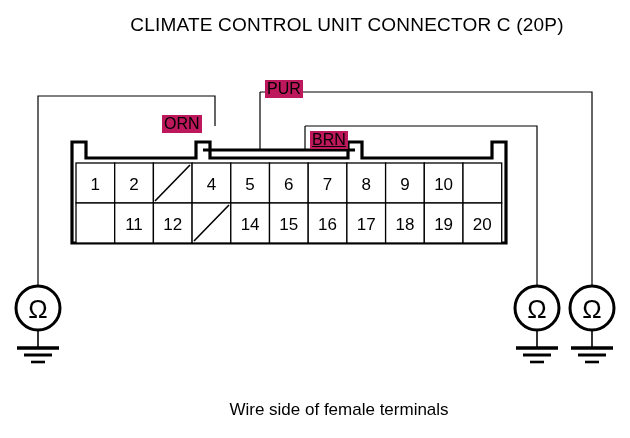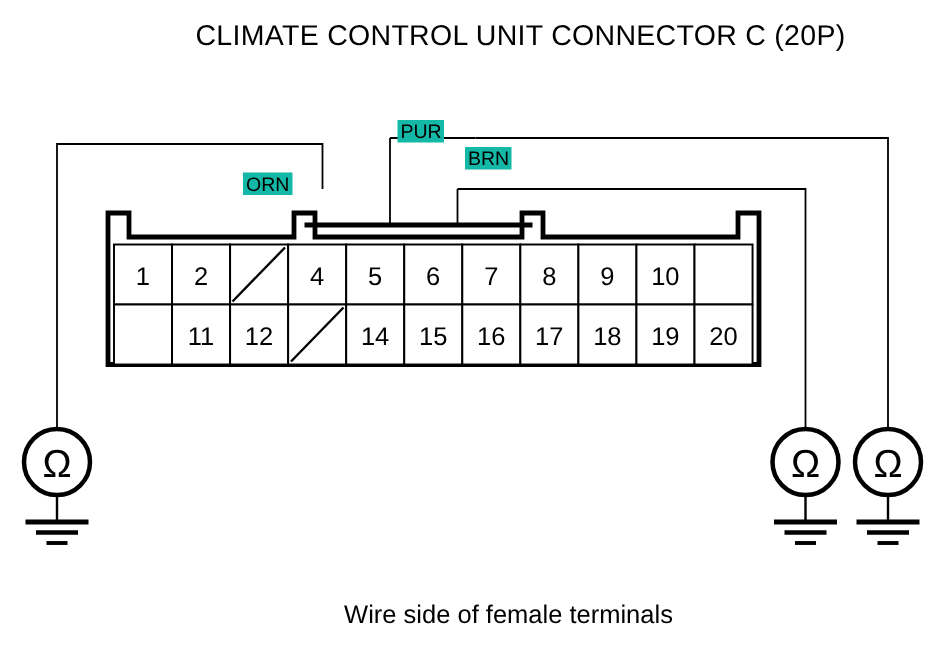--- a/index.html
+++ b/index.html
@@ -38,28 +38,28 @@
     left: 0;
     top: 400px;
     width: 630px;
     text-align: center;
     font-size: 17px;
     white-space: nowrap;
     padding-left: 24px;
   }
   .wire-label {
     position: absolute;
-    font-size: 13px;
+    font-size: 16px;
     white-space: nowrap;
-    background: #14b8a6;
+    background: #be185d;
     padding: 0 2px;
   }
   #lbl-orn { left: 162px; top: 115px; text-align: center; }
   #lbl-pur { left: 265px; top: 80px; }
-  #lbl-brn { left: 310px; top: 98px; }
+  #lbl-brn { left: 310px; top: 131px; text-decoration: underline; }
   svg.layer {
     position: absolute;
     left: 0;
     top: 0;
     width: 630px;
     height: 438px;
   }
   .cell-num {
     font-size: 17px;
     text-anchor: middle;

